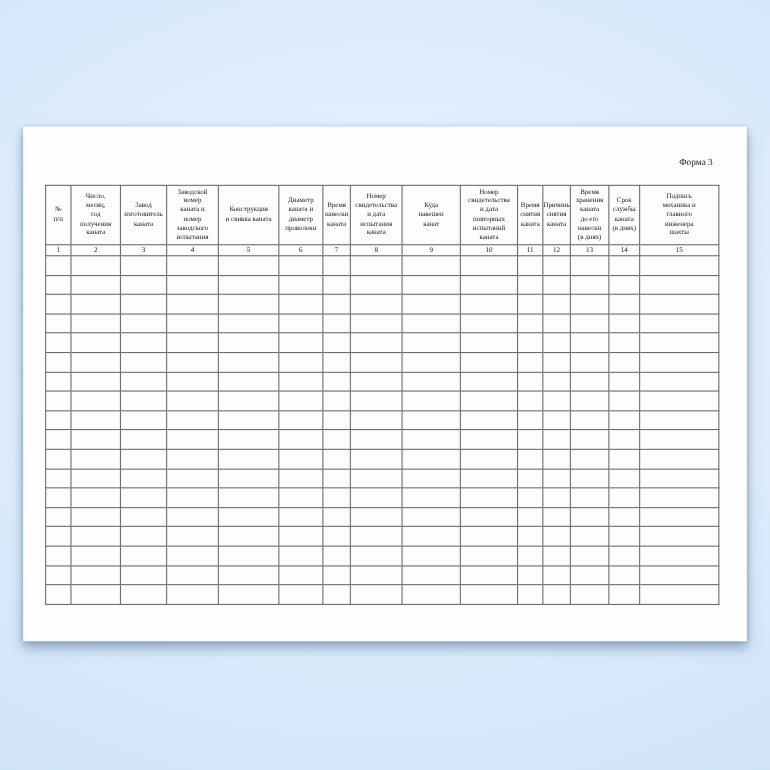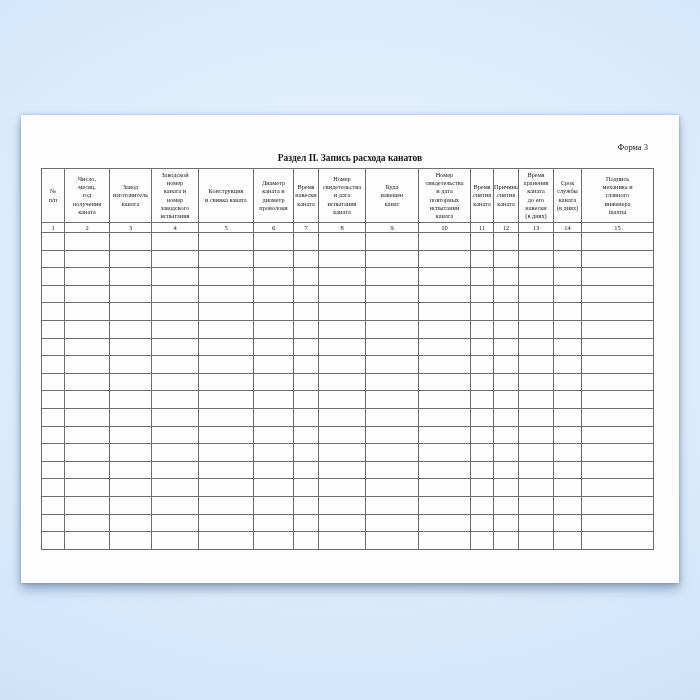--- a/index.html
+++ b/index.html
@@ -79,21 +79,20 @@
   .form-table td.body-cell {
     height: 16.6px;
   }
 </style>
 </head>
 <body>
 
 <div class="scene">
   <div class="paper">
     <div class="form-label">Форма 3</div>
-    <div class="doc-title">Раздел II. Запись расхода канатов</div>
     <table class="form-table">
       <colgroup>
           <col style="width: 23px;">
           <col style="width: 45px;">
           <col style="width: 42px;">
           <col style="width: 47px;">
           <col style="width: 55px;">
           <col style="width: 40px;">
           <col style="width: 25px;">
           <col style="width: 47px;">

